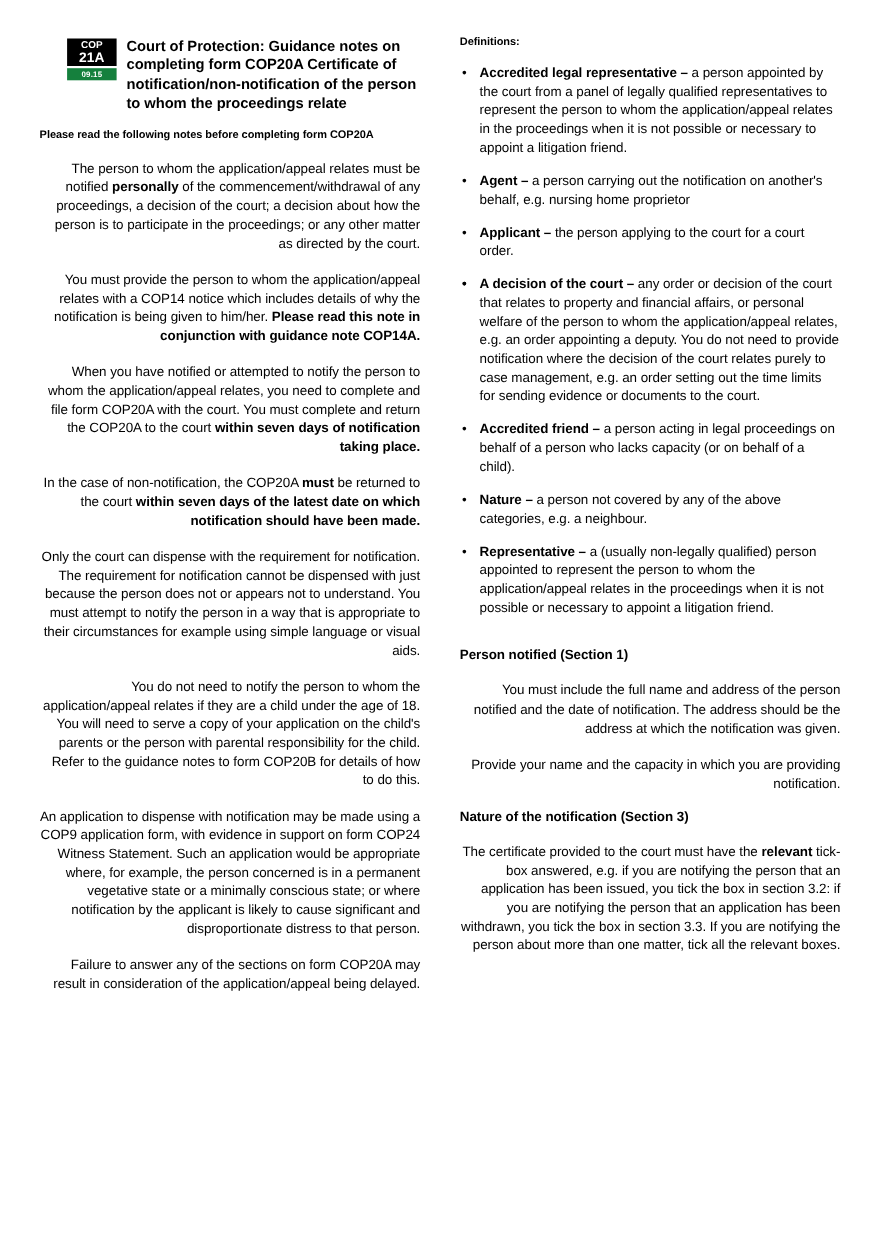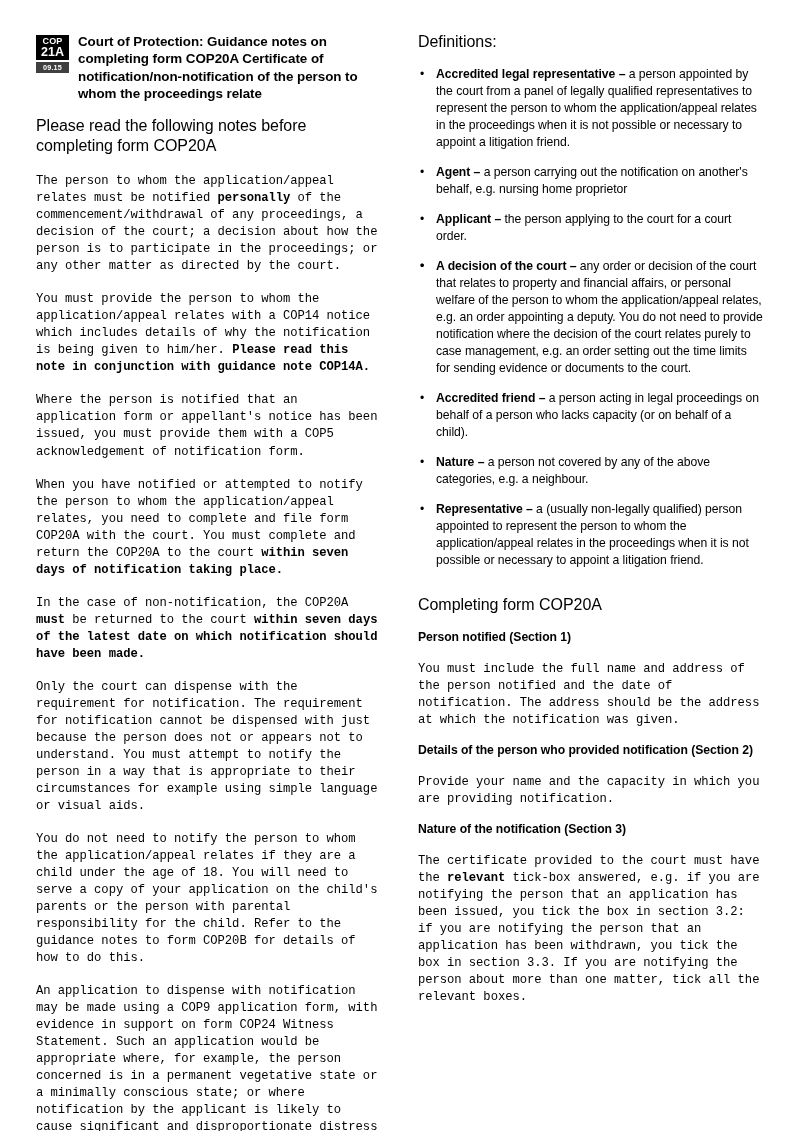--- a/index.html
+++ b/index.html
@@ -34,82 +34,82 @@
   
   .masthead {
     display: flex;
     flex-direction: row;
     align-items: flex-start;
     gap: 9px;
     margin-bottom: 13px;
   }
   .form-badge {
     flex: 0 0 auto;
-    width: 33px;
+    width: 45px;
     margin-top: 3px;
+    margin-left: 25px;
   }
   .form-badge .badge-main {
     background: #000000;
     color: #ffffff;
     text-align: center;
     font-weight: bold;
     line-height: 1.04;
     padding: 2px 0 1px 0;
     letter-spacing: 0.1px;
   }
   .form-badge .badge-code {
     font-size: 9px;
     display: block;
   }
   .form-badge .badge-num {
     font-size: 12.5px;
     display: block;
     text-align: center;
   }
   .form-badge .badge-date {
-    background: #404040;
+    background: #15803d;
     color: #ffffff;
     text-align: center;
     font-size: 7.2px;
     font-weight: bold;
     line-height: 1;
     padding: 2px 0 2px 0;
     margin-top: 1.5px;
     letter-spacing: 0.2px;
   }
   .doc-title {
     font-size: 13.4px;
     font-weight: bold;
     line-height: 1.30;
     letter-spacing: -0.05px;
     margin: 0;
     padding-top: 1px;
   }
   
   h2.section-head {
-    font-size: 16px;
-    font-weight: normal;
+    font-size: 10px;
+    font-weight: bold;
     line-height: 1.30;
     letter-spacing: -0.05px;
     margin: 0 0 13px 0;
   }
   h3.sub-head {
     font-size: 12.2px;
     font-weight: bold;
     line-height: 1.32;
     letter-spacing: -0.05px;
     margin: 0 0 13px 0;
   }
   p.body {
     font-size: 12.2px;
     line-height: 1.395;
     letter-spacing: -0.05px;
     margin: 16px 0 13px 0;
-    text-align: left;
-    font-family: Liberation Mono, monospace;
+    text-align: right;
   }
   p.body:last-child { margin-bottom: 0; }
   b, strong { font-weight: bold; }
   
   ul.defs {
     list-style: none;
     margin: 0;
     padding: 0;
   }
   ul.defs > li {
@@ -146,26 +146,26 @@
           </div>
           <div class="badge-date">09.15</div>
         </div>
         <h1 class="doc-title">Court of Protection: Guidance notes on completing form COP20A Certificate of notification/non-notification of the person to whom the proceedings relate</h1>
       </div>
 
       <h2 class="section-head">Please read the following notes before completing form COP20A</h2>
 
       <p class="body">The person to whom the application/appeal relates must be notified <b>personally</b> of the commencement/withdrawal of any proceedings, a decision of the court; a decision about how the person is to participate in the proceedings; or any other matter as directed by the court.</p>
       <p class="body">You must provide the person to whom the application/appeal relates with a COP14 notice which includes details of why the notification is being given to him/her. <b>Please read this note in conjunction with guidance note COP14A.</b></p>
-      <p class="body">Where the person is notified that an application form or appellant's notice has been issued, you must provide them with a COP5 acknowledgement of notification form.</p>
       <p class="body">When you have notified or attempted to notify the person to whom the application/appeal relates, you need to complete and file form COP20A with the court. You must complete and return the COP20A to the court <b>within seven days of notification taking place.</b></p>
       <p class="body">In the case of non-notification, the COP20A <b>must</b> be returned to the court <b>within seven days of the latest date on which notification should have been made.</b></p>
       <p class="body">Only the court can dispense with the requirement for notification. The requirement for notification cannot be dispensed with just because the person does not or appears not to understand. You must attempt to notify the person in a way that is appropriate to their circumstances for example using simple language or visual aids.</p>
       <p class="body">You do not need to notify the person to whom the application/appeal relates if they are a child under the age of 18. You will need to serve a copy of your application on the child's parents or the person with parental responsibility for the child. Refer to the guidance notes to form COP20B for details of how to do this.</p>
       <p class="body">An application to dispense with notification may be made using a COP9 application form, with evidence in support on form COP24 Witness Statement. Such an application would be appropriate where, for example, the person concerned is in a permanent vegetative state or a minimally conscious state; or where notification by the applicant is likely to cause significant and disproportionate distress to that person.</p>
+      <p class="body">Failure to answer any of the sections on form COP20A may result in consideration of the application/appeal being delayed.</p>
 
     </div>
 
     <div class="col">
 
       <h2 class="section-head">Definitions:</h2>
 
       <ul class="defs">
         <li>
           <span class="bullet-dot">•</span>
@@ -195,26 +195,24 @@
           <span><b>Nature –</b> a person not covered by any of the above categories, e.g. a neighbour.</span>
         </li>
         <li>
           <span class="bullet-dot">•</span>
           <span><b>Representative –</b> a (usually non-legally qualified) person appointed to represent the person to whom the application/appeal relates in the proceedings when it is not possible or necessary to appoint a litigation friend.</span>
         </li>
       </ul>
 
       <div class="gap-lg"></div>
 
-      <h2 class="section-head">Completing form COP20A</h2>
 
       <h3 class="sub-head">Person notified (Section 1)</h3>
       <p class="body">You must include the full name and address of the person notified and the date of notification. The address should be the address at which the notification was given.</p>
 
-      <h3 class="sub-head">Details of the person who provided notification (Section 2)</h3>
       <p class="body">Provide your name and the capacity in which you are providing notification.</p>
 
       <h3 class="sub-head">Nature of the notification (Section 3)</h3>
       <p class="body">The certificate provided to the court must have the <b>relevant</b> tick-box answered, e.g. if you are notifying the person that an application has been issued, you tick the box in section 3.2: if you are notifying the person that an application has been withdrawn, you tick the box in section 3.3. If you are notifying the person about more than one matter, tick all the relevant boxes.</p>
 
     </div>
   </div>
 </div>
 
 </body></html>

